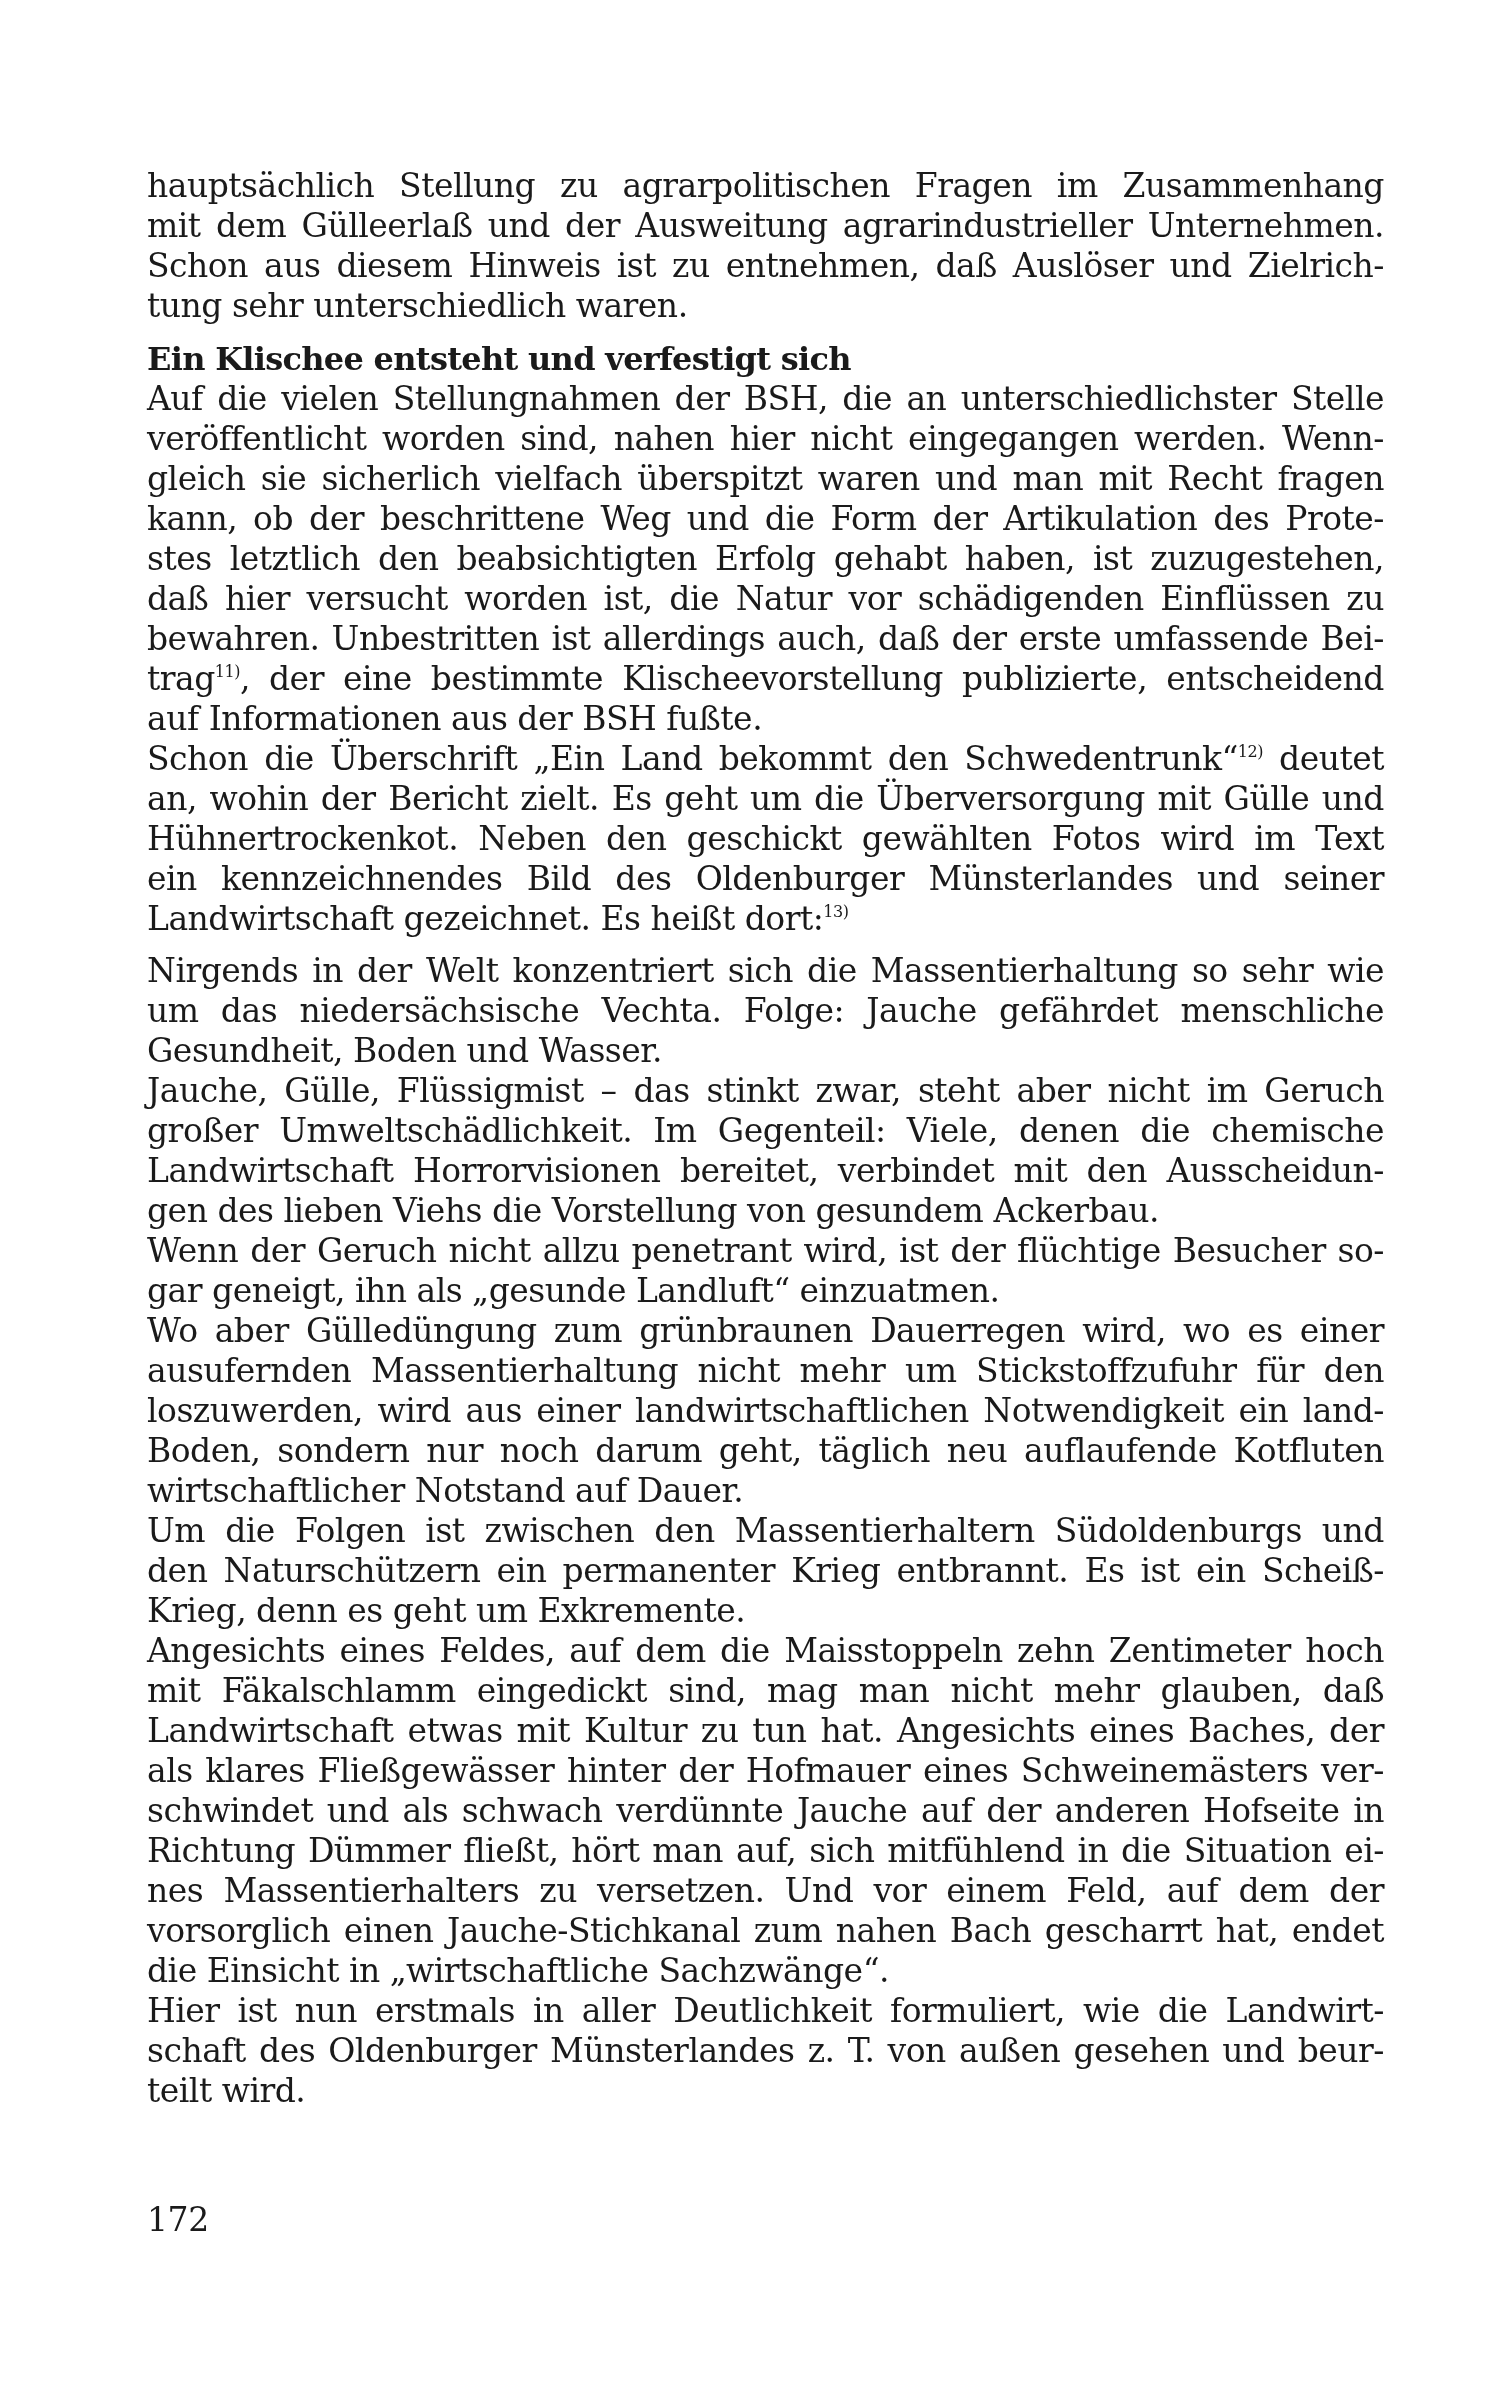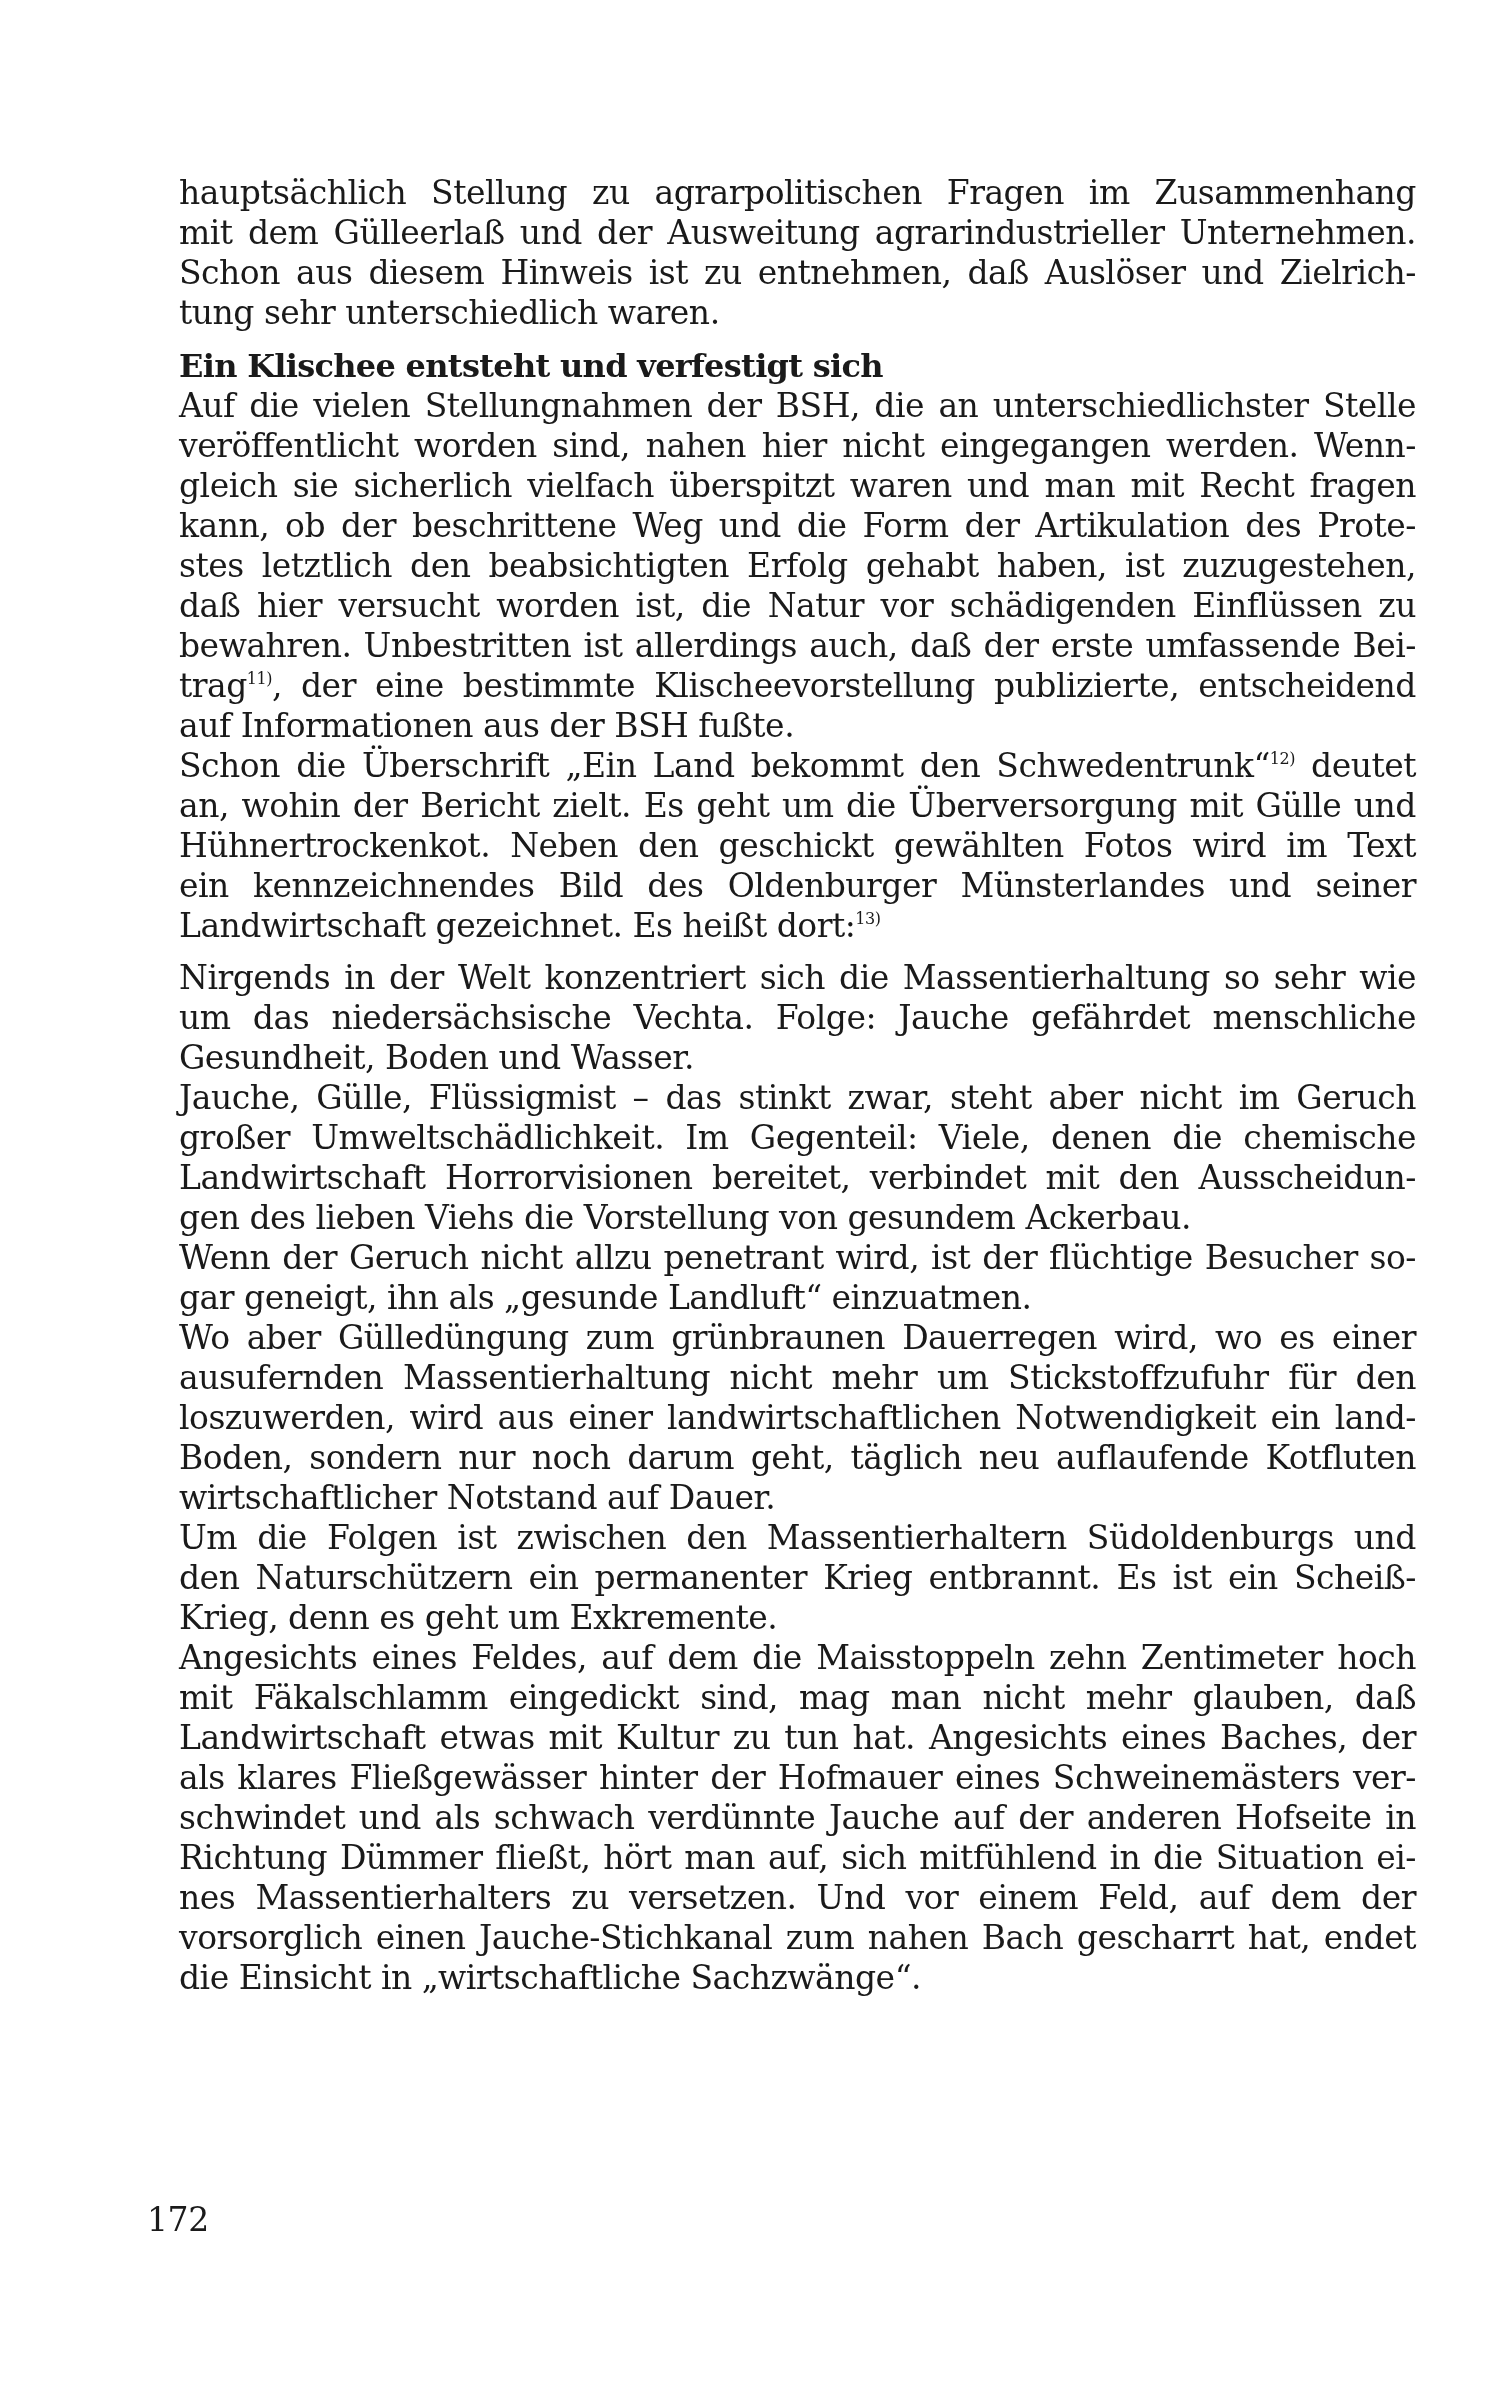--- a/index.html
+++ b/index.html
@@ -1,21 +1,21 @@
 <!DOCTYPE html>
 <html style="font-size:14.4px"><head>
 <meta charset="utf-8">
 <style>
   html, body { margin: 0; padding: 0; }
   body {
     width: 1510px; height: 2401px; background: #ffffff; color: #1a1a1a;
     font-family: "DejaVu Serif", "Liberation Serif", serif;
     position: relative; overflow: hidden;
   }
-  .page { position: absolute; left: 147px; top: 173px; width: 1237px; margin-left: 32px; }
+  .page { position: absolute; left: 147px; top: 166px; width: 1237px; }
   .p {
     font-size: 33px; line-height: 40px; text-align: justify;
     letter-spacing: -0.5px; margin: 0; hyphens: manual;
   }
   .p .ln { display: block; text-align: justify; text-align-last: justify; white-space: nowrap; }
   .p .ln.last { text-align-last: left; }
   .gap { height: 12.6px; }
   .heading {
     font-weight: bold; font-size: 32px; line-height: 40px; margin: 0;
     letter-spacing: -0.7px;
@@ -83,16 +83,21 @@
       <span class="ln">mit Fäkalschlamm eingedickt sind, mag man nicht mehr glauben, daß</span>
       <span class="ln">Landwirtschaft etwas mit Kultur zu tun hat. Angesichts eines Baches, der</span>
       <span class="ln">als klares Fließgewässer hinter der Hofmauer eines Schweinemästers ver-</span>
       <span class="ln">schwindet und als schwach verdünnte Jauche auf der anderen Hofseite in</span>
       <span class="ln">Richtung Dümmer fließt, hört man auf, sich mitfühlend in die Situation ei-</span>
       <span class="ln">nes Massentierhalters zu versetzen. Und vor einem Feld, auf dem der</span>
       <span class="ln">vorsorglich einen Jauche-Stichkanal zum nahen Bach gescharrt hat, endet</span>
       <span class="ln last">die Einsicht in „wirtschaftliche Sachzwänge“.</span>
     </div>
 
+  <div class="p">
+    <span class="ln">Hier ist nun erstmals in aller Deutlichkeit formuliert, wie die Landwirt-</span>
+    <span class="ln">schaft des Oldenburger Münsterlandes z. T. von außen gesehen und beur-</span>
+    <span class="ln last">teilt wird.</span>
+  </div>
 </div>
 
 <div class="pagenum">172</div>
 
 
 </body></html>

